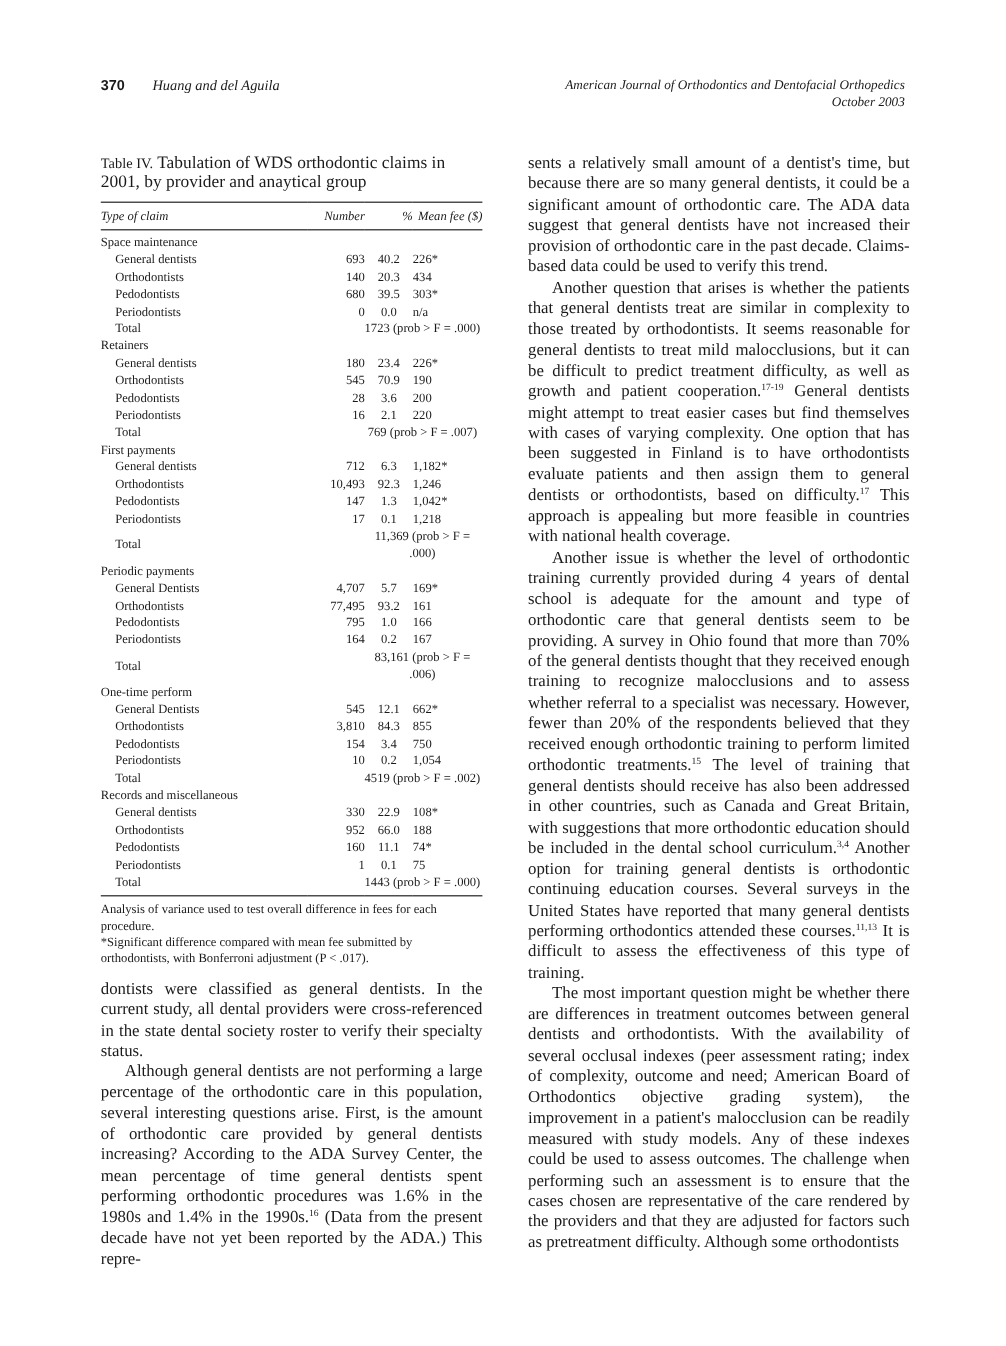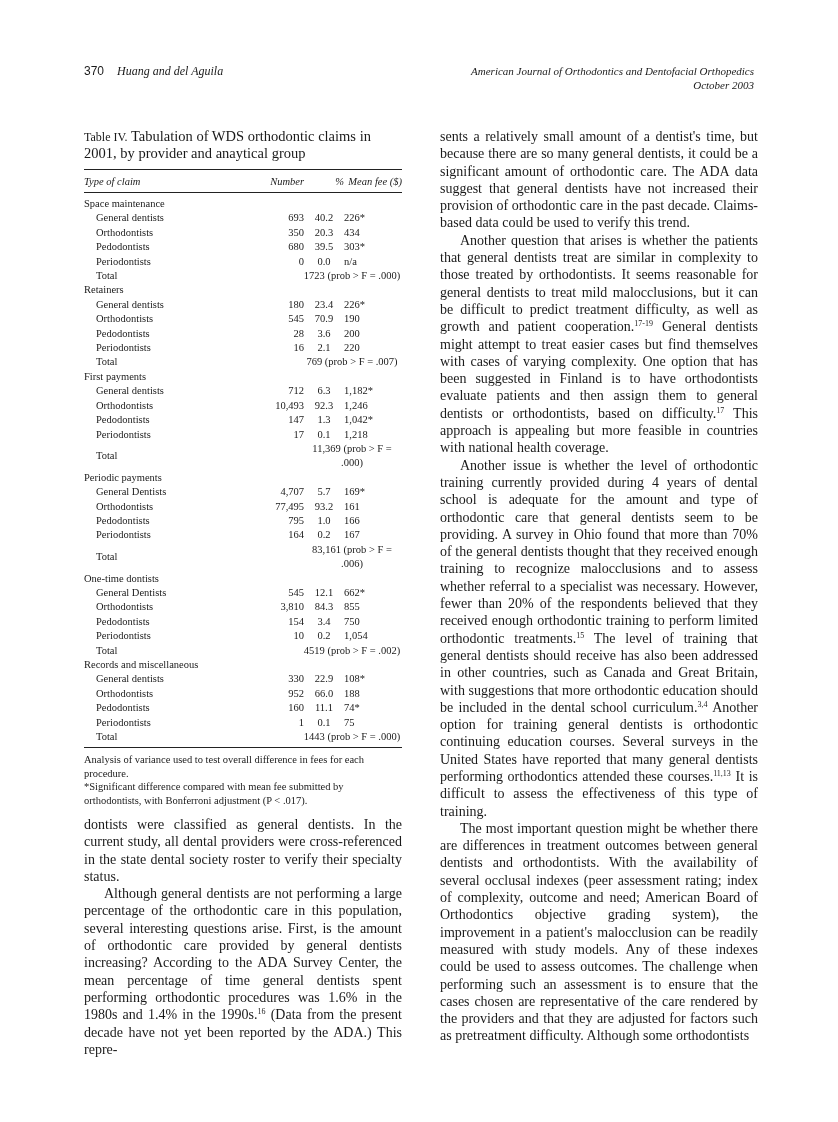--- a/index.html
+++ b/index.html
@@ -1,18 +1,18 @@
 <!DOCTYPE html>
 <html><head>
 <meta charset="utf-8">
 <style>
   html, body { margin: 0; padding: 0; background: #ffffff; }
   body { width: 838px; height: 1122px; position: relative; overflow: hidden; color: #1a1a1a; font-family: "Liberation Serif", serif; }
   .header-left { position: absolute; left: 84px; top: 64px; font-size: 12px; }
-  .header-left .pno { font-family: "Liberation Sans", sans-serif; font-weight: normal; font-size: 12px; margin-right: 10px; }
+  .header-left .pno { font-family: "Liberation Sans", sans-serif; font-weight: bold; font-size: 12px; margin-right: 20px; }
   .header-left .auth { font-style: italic; font-size: 12px; }
   .header-right { position: absolute; right: 84px; top: 64px; text-align: right; font-style: italic; font-size: 11px; line-height: 14px; }
 
   .table-block { position: absolute; left: 84px; top: 128px; width: 318px; }
   .table-title { font-size: 14.5px; line-height: 16px; margin-bottom: 8px; }
   .table-title .lab { font-family: Liberation Serif, serif; font-size: 12px; }
   table.data { width: 100%; border-collapse: collapse; font-size: 10.5px; }
   table.data th { font-style: italic; font-weight: normal; padding: 6px 0 5px 0; border-top: 1.5px solid #222; border-bottom: 1.5px solid #222; text-align: left; }
   table.data th.num { text-align: right; }
   table.data td { padding: 0; line-height: 14.4px; height: 14.4px; }
@@ -64,21 +64,21 @@
           <td colspan="4">Space maintenance</td>
         </tr>
         <tr>
           <td class="c1 sub">General dentists</td>
           <td class="n">693</td>
           <td class="p">40.2</td>
           <td class="f">226*</td>
         </tr>
         <tr>
           <td class="c1 sub">Orthodontists</td>
-          <td class="n">350</td>
+          <td class="n">140</td>
           <td class="p">20.3</td>
           <td class="f">434</td>
         </tr>
         <tr>
           <td class="c1 sub">Pedodontists</td>
           <td class="n">680</td>
           <td class="p">39.5</td>
           <td class="f">303*</td>
         </tr>
         <tr>
@@ -178,21 +178,21 @@
           <td class="c1 sub">Periodontists</td>
           <td class="n">164</td>
           <td class="p">0.2</td>
           <td class="f">167</td>
         </tr>
         <tr>
           <td class="c1 sub">Total</td>
           <td colspan="3" class="tot">83,161 (prob &gt; F = .006)</td>
         </tr>
         <tr>
-          <td colspan="4">One-time dontists</td>
+          <td colspan="4">One-time perform</td>
         </tr>
         <tr>
           <td class="c1 sub">General Dentists</td>
           <td class="n">545</td>
           <td class="p">12.1</td>
           <td class="f">662*</td>
         </tr>
         <tr>
           <td class="c1 sub">Orthodontists</td>
           <td class="n">3,810</td>

